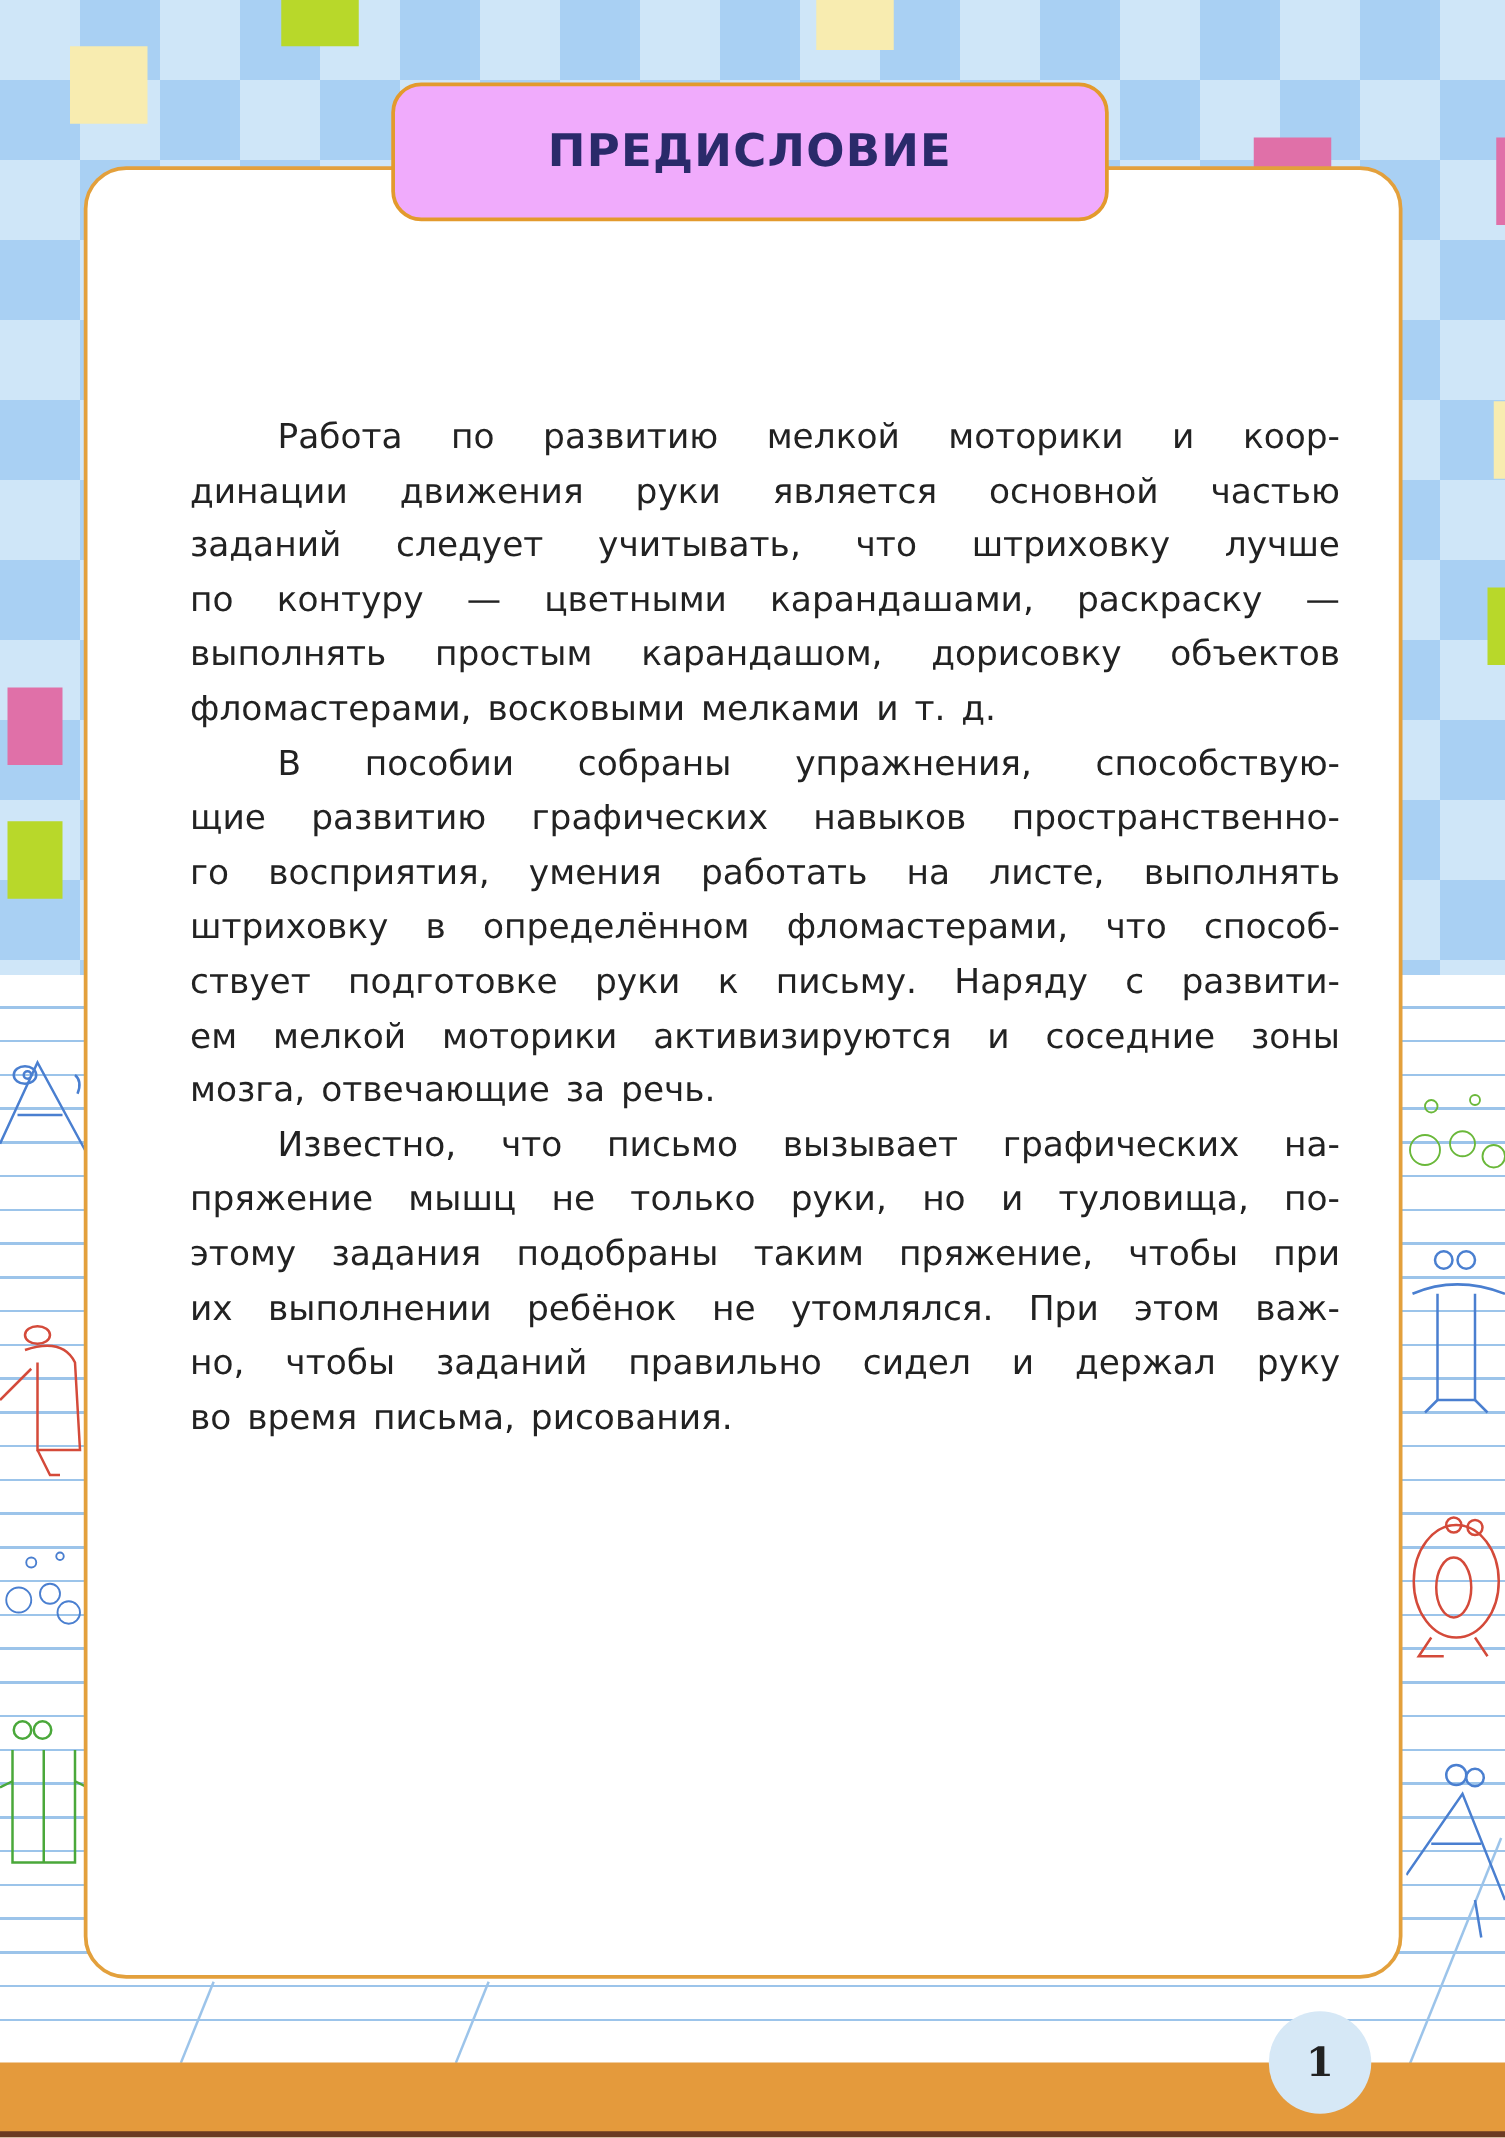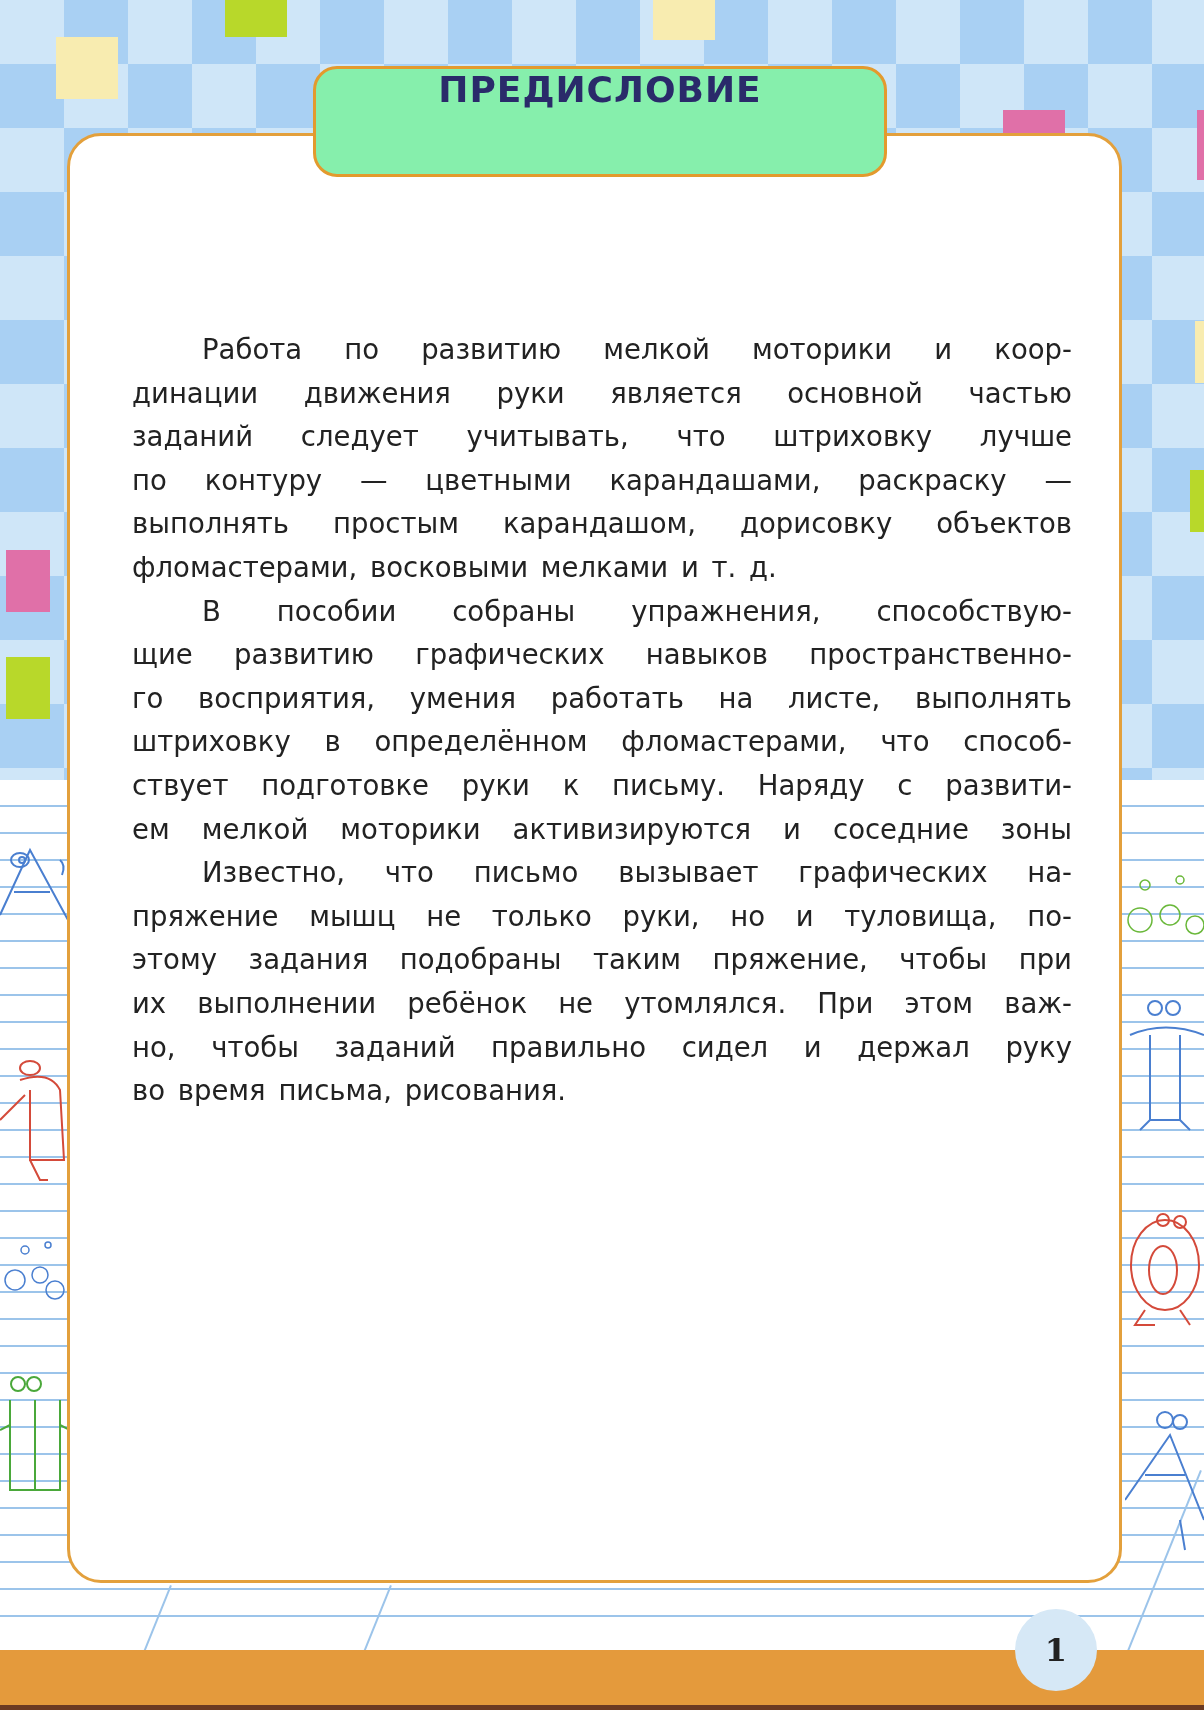--- a/index.html
+++ b/index.html
@@ -44,44 +44,44 @@
     position: absolute; left: 67px; top: 133px; width: 1055px; height: 1450px;
     background: #ffffff;
     border: 3px solid #e3a03c;
     border-radius: 34px;
     box-sizing: border-box;
   }
 
   
   .title-banner {
     position: absolute; left: 313px; top: 66px; width: 574px; height: 111px;
-    background: #86efac;
+    background: #f0abfc;
     border: 3px solid #e39a2d;
     border-radius: 24px;
     box-sizing: border-box;
-    display: flex; justify-content: center;
+    display: flex; align-items: center; justify-content: center;
   }
   .title-text {
     font-family: "DejaVu Sans", sans-serif;
     font-weight: bold;
     font-size: 36px;
     letter-spacing: 1px;
     color: #2a2a6a;
   }
 
   
   .body-text {
     position: absolute; left: 132px; top: 328px; width: 940px;
     font-family: "DejaVu Sans", sans-serif;
     font-size: 27.5px;
     color: #222222;
     line-height: 43.6px;
   }
   .para { margin: 0; text-align: justify; text-align-last: justify; }
-  .para .line { display: block; text-align: justify; text-align-last: justify; word-spacing: 4px; }
+  .para .line { display: block; text-align: justify; text-align-last: justify; word-spacing: 4px; margin-left: 20px; }
   .para .line.last { text-align-last: left; }
   .para .line.indent { text-indent: 70px; }
 
   
   .page-badge {
     position: absolute; left: 1015px; top: 1609px; width: 82px; height: 82px;
     border-radius: 50%;
     background: #d6e8f6;
     display: flex; align-items: center; justify-content: center;
   }
@@ -206,20 +206,21 @@
       <span class="line">выполнять простым карандашом, дорисовку объектов</span>
       <span class="line last">фломастерами, восковыми мелками и т. д.</span>
     </div>
     <div class="para">
       <span class="line indent">В пособии собраны упражнения, способствую-</span>
       <span class="line">щие развитию графических навыков пространственно-</span>
       <span class="line">го восприятия, умения работать на листе, выполнять</span>
       <span class="line">штриховку в определённом фломастерами, что способ-</span>
       <span class="line">ствует подготовке руки к письму. Наряду с развити-</span>
       <span class="line">ем мелкой моторики активизируются и соседние зоны</span>
+      <span class="line last">мозга, отвечающие за речь.</span>
     </div>
     <div class="para">
       <span class="line indent">Известно, что письмо вызывает графических на-</span>
       <span class="line">пряжение мышц не только руки, но и туловища, по-</span>
       <span class="line">этому задания подобраны таким пряжение, чтобы при</span>
       <span class="line">их выполнении ребёнок не утомлялся. При этом важ-</span>
       <span class="line">но, чтобы заданий правильно сидел и держал руку</span>
       <span class="line last">во время письма, рисования.</span>
     </div>
   </div>

